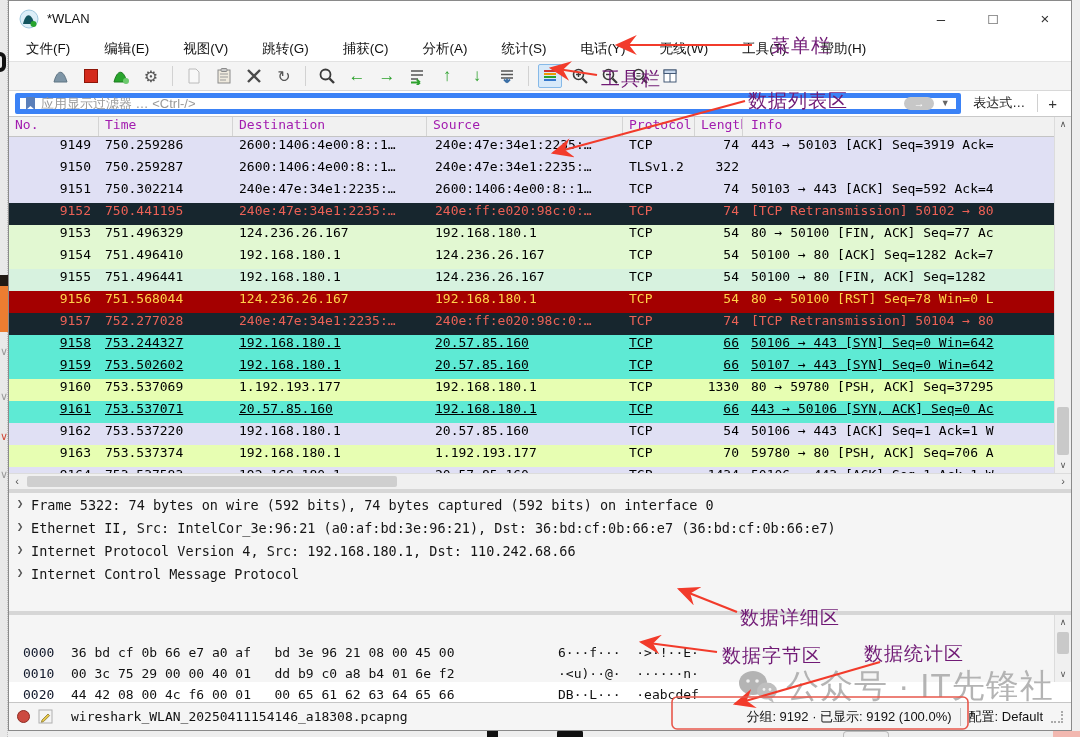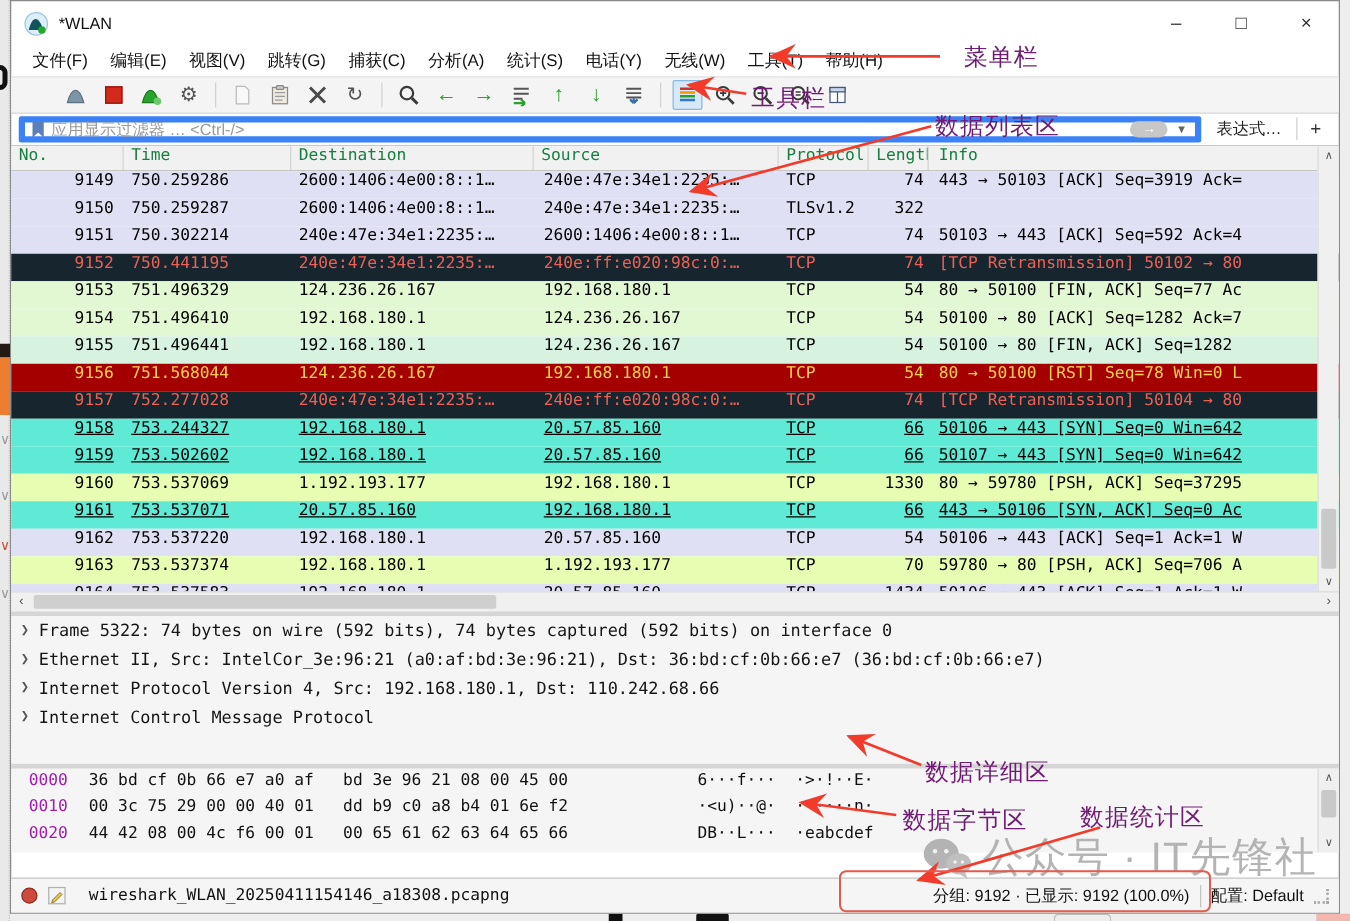--- a/index.html
+++ b/index.html
@@ -20,21 +20,21 @@
 
   
   .window { position:absolute; left:8px; top:0; width:1064px; height:731px; background:#ffffff; border:1px solid #8a8a8a; display:flex; flex-direction:column; }
 
   .titlebar { height:35px; display:flex; align-items:center; padding-left:10px; flex:none; }
   .app-icon { width:20px; height:20px; margin-right:8px; }
   .title-text { font-size:13px; color:#111; }
   .win-controls { margin-left:auto; display:flex; height:100%; }
   .win-btn { width:52px; height:100%; display:flex; align-items:center; justify-content:center; font-size:15px; color:#333; }
 
-  .menubar { height:25px; display:flex; align-items:center; padding-left:8px; flex:none; font-size:13.5px; color:#111; }
+  .menubar { height:25px; display:flex; align-items:center; padding-left:8px; flex:none; font-size:13.5px; color:#111;gap:16px; }
   .menu-item { padding:0 9px; }
 
   .toolbar { height:30px; background:#f4f4f4; border-top:1px solid #e2e2e2; border-bottom:1px solid #d8d8d8; display:flex; align-items:center; padding-left:40px; gap:6px; flex:none; }
   .tb { width:24px; height:24px; display:flex; align-items:center; justify-content:center; font-size:16px; color:#555; }
   .tb.green { color:#2da12d; font-weight:bold; font-size:17px; }
   .tb.dim { opacity:.45; }
   .tb.active { background:#d7e9f9; border:1px solid #86b9e8; border-radius:2px; }
   .tb-sep { width:1px; height:20px; background:#d2d2d2; margin:0 3px; }
   .redsq { width:14px; height:14px; background:#d42a1c; border:1px solid #8e1508; }
 
@@ -43,21 +43,21 @@
   .filter-input { flex:1; border:none; outline:none; font-size:13px; color:#222; background:transparent; }
   .filter-input::placeholder { color:#9a9a9a; }
   .apply-pill { width:30px; height:13px; background:#c7c7c7; border-radius:7px; display:flex; align-items:center; justify-content:center; color:#fff; font-size:11px; line-height:11px; }
   .caret-btn { width:14px; font-size:9px; color:#666; text-align:center; }
   .expr-label { font-size:13px; color:#222; padding:0 6px; }
   .plus-btn { font-size:15px; color:#333; padding:0 8px 0 4px; }
   .fdiv { width:1px; height:18px; background:#d0d0d0; }
 
   
   .packet-list { flex:none; position:relative; border-top:1px solid #c9c9c9; }
-  .phead { display:flex; height:20px; line-height:20px; background:#f1f1f1; border-bottom:1px solid #c4c4c4; font:13px "DejaVu Sans Mono", monospace; color:#15803d; }
+  .phead { display:flex; height:20px; line-height:20px; background:#f1f1f1; border-bottom:1px solid #c4c4c4; font:13px "DejaVu Sans Mono", monospace; color:#a21caf; }
   .hcell { border-right:1px solid #d4d4d4; padding-left:6px; overflow:hidden; white-space:nowrap; }
   .prow { display:flex; height:22px; line-height:22px; font:13px "DejaVu Sans Mono", monospace; color:#000; overflow:hidden; }
   .c0 { width:90px; flex:none; text-align:right; padding-right:8px; }
   .hcell.c0 { text-align:left; padding-left:6px; }
   .c1 { width:134px; flex:none; padding-left:6px; }
   .c2 { width:196px; flex:none; padding-left:6px; white-space:nowrap; overflow:hidden; }
   .c3 { width:194px; flex:none; padding-left:6px; white-space:nowrap; overflow:hidden; }
   .c4 { width:72px; flex:none; padding-left:6px; }
   .c5 { width:48px; flex:none; text-align:right; padding-right:4px; }
   .hcell.c5 { text-align:left; padding-left:6px; }
@@ -78,21 +78,21 @@
   .hs-thumb { position:absolute; top:2px; height:11px; background:#cfcfcf; border-radius:2px; }
 
   .splitter { height:4px; background:#d6d6d6; flex:none; }
 
   .details { flex:none; height:118px; background:#f5f5f5; padding-top:4px; }
   .dline { height:23px; line-height:23px; font:13.5px "DejaVu Sans Mono", monospace; color:#151515; white-space:pre; display:flex; }
   .chev { width:22px; flex:none; text-align:center; color:#555; font-size:11px; }
 
   .hexpane { flex:none; height:67px; background:#f5f5f5; position:relative; padding-top:2px; }
   .hxrow { height:21px; line-height:21px; font:13px "DejaVu Sans Mono", monospace; white-space:pre; color:#111; }
-  .off { color:#a21caf; display:inline-block; width:48px; padding-left:14px; }
+  .off { color:#0f172a; display:inline-block; width:48px; padding-left:14px;margin-top:28px; }
   .bytes { display:inline-block; margin-left:14px; width:388px; }
   .ascii { display:inline-block; margin-left:99px; }
 
   .statusbar { margin-top:auto; height:28px; background:#f5f5f5; border-top:1px solid #c6c6c6; display:flex; align-items:center; padding:0 8px; gap:8px; flex:none; }
   .sb-dot { width:13px; height:13px; border-radius:50%; background:#cc4a40; border:1px solid #8e2b22; }
   .sb-file { font:13px "DejaVu Sans Mono", monospace; color:#111; margin-left:10px; }
   .sb-spacer { flex:1; }
   .sb-text { font-size:13px; color:#111; white-space:nowrap; }
   .vdiv { width:1px; height:18px; background:#c4c4c4; }
   .sb-grip { width:12px; height:12px; border-right:2px dotted #aaa; border-bottom:2px dotted #aaa; }

